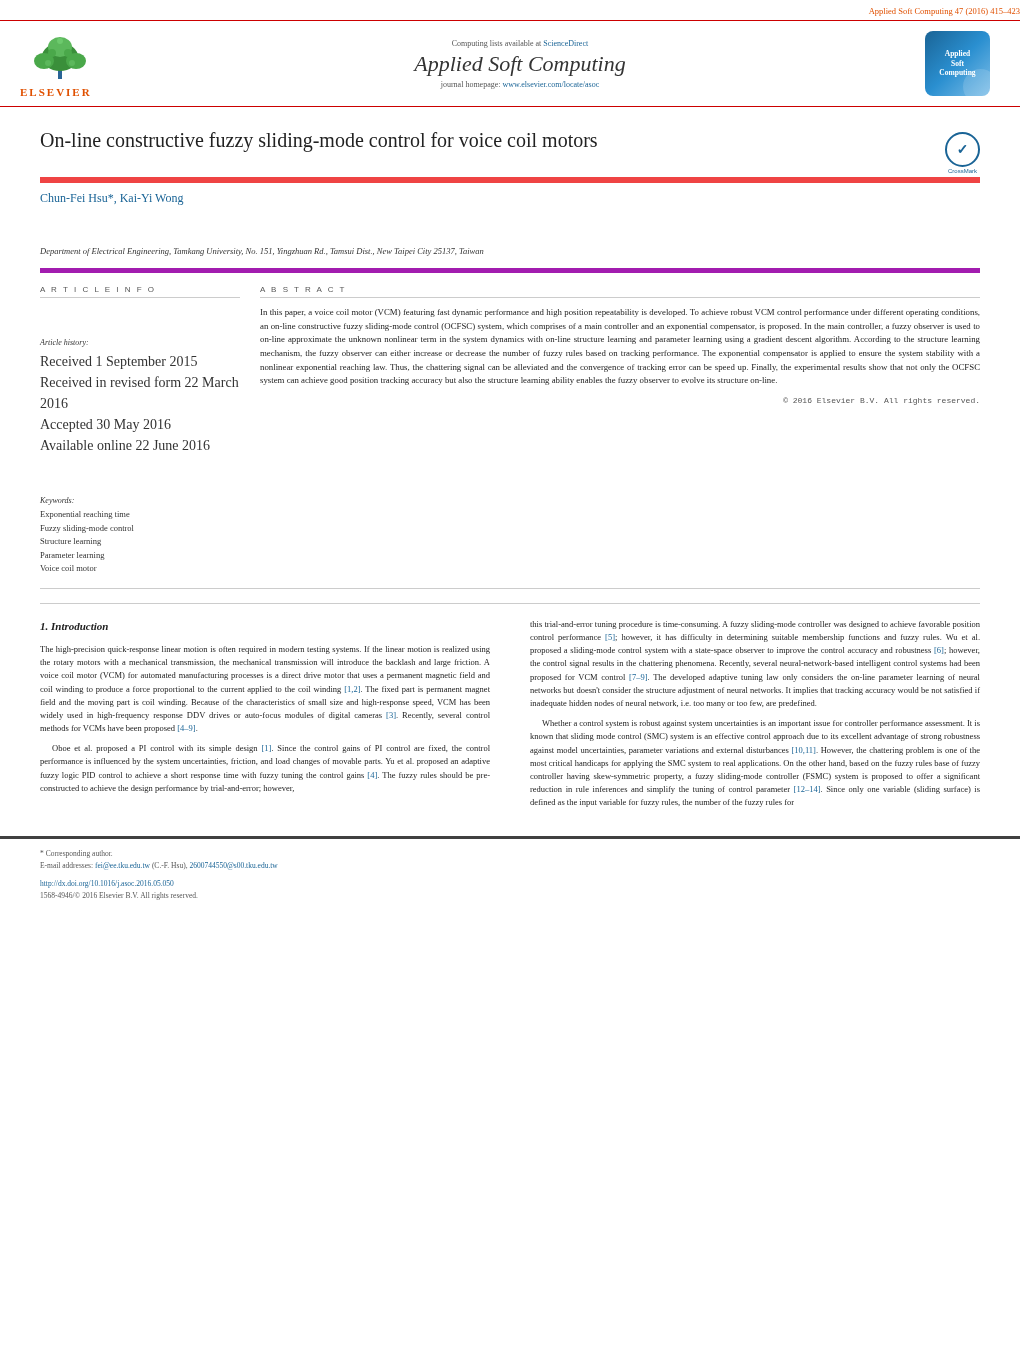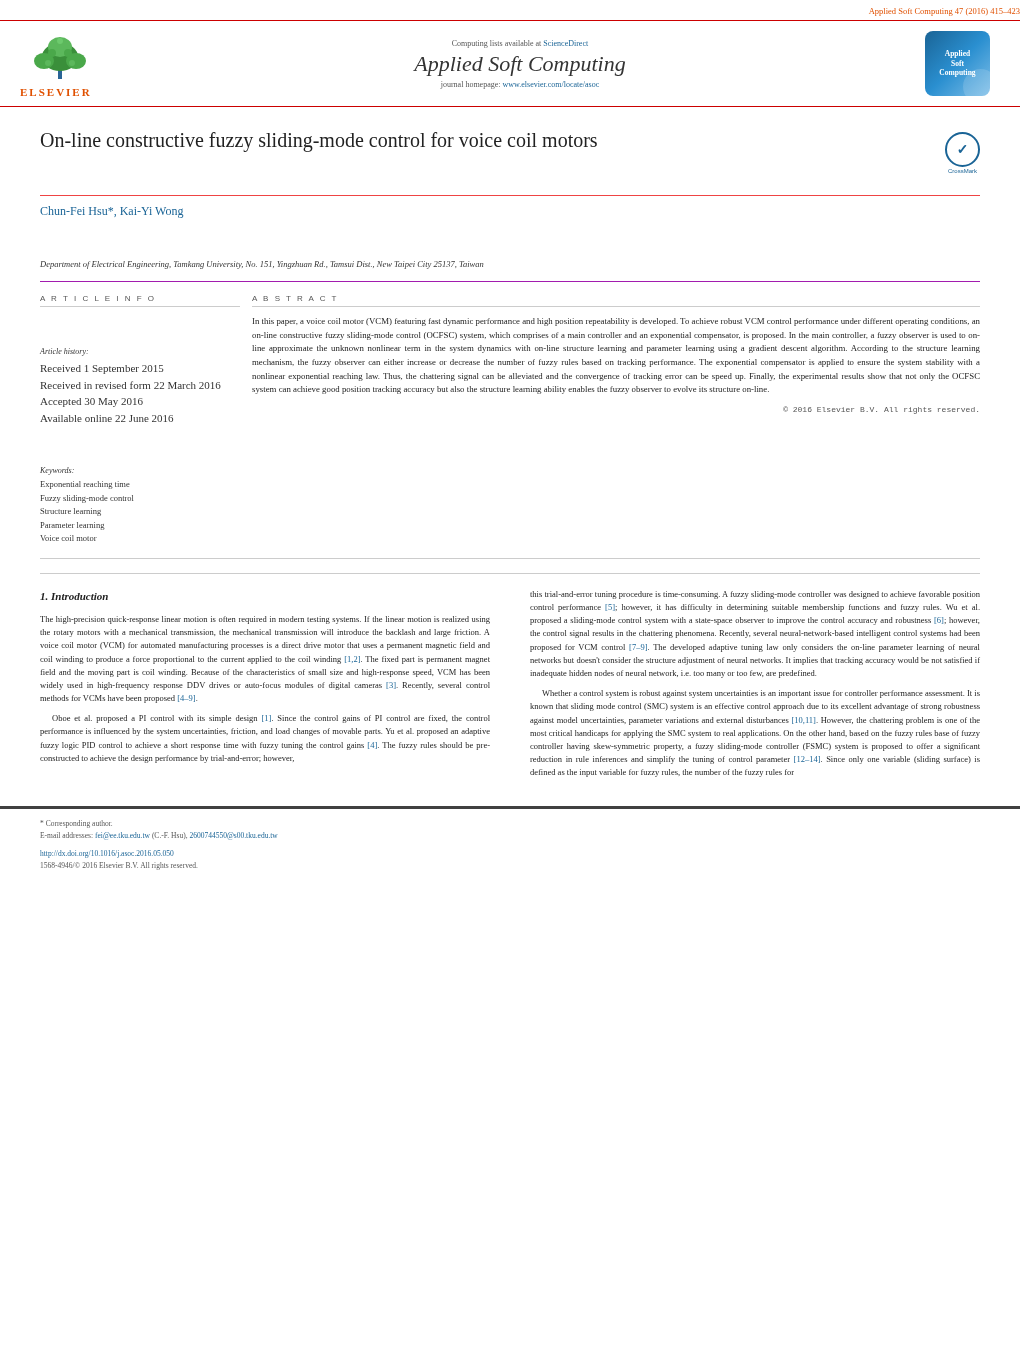--- a/index.html
+++ b/index.html
@@ -109,22 +109,22 @@
       right: -8px;
     }
 
     
     .main-content {
       padding: 0 40px;
     }
 
     
     .article-title-section {
-      padding: 20px 0 28px;
-      border-bottom: 1px solid #ef4444;
+      padding: 20px 0 10px;
+      border-bottom: 6px solid #ef4444;
       display: flex;
       align-items: flex-start;
       justify-content: flex-start;
     }
     .article-title-text {
       font-size: 20px;
       font-family: 'Georgia', serif;
       color: #222;
       flex: 1;
       padding-right: 20px;
@@ -159,23 +159,23 @@
     }
     .authors-affiliation {
       font-size: 8.5px;
       font-style: italic;
       color: #333;
     }
 
     
     .two-col {
       display: flex;
-      gap: 12px;
+      gap: 20px;
       padding: 12px 0;
-      border-top: 1px solid #a21caf;
+      border-top: 5px solid #a21caf;
       border-bottom: 1px solid #ccc;
       margin-top: 8px;
     }
     .col-left {
       width: 200px;
       flex-shrink: 0;
     }
     .col-right {
       flex: 1;
     }
@@ -194,21 +194,21 @@
     .article-info-block {
       margin-bottom: 12px;
     }
     .article-info-block .info-subtitle {
       font-size: 8px;
       font-style: italic;
       color: #333;
       margin-bottom: 4px;
     }
     .article-info-block .info-item {
-      font-size: 11px;
+      font-size: 14px;
       color: #333;
       line-height: 1.5;
     }
     .keywords-block .kw-label {
       font-size: 8px;
       font-style: italic;
       color: #333;
       margin-bottom: 3px;
       font-family: Liberation Serif, serif;
     }

